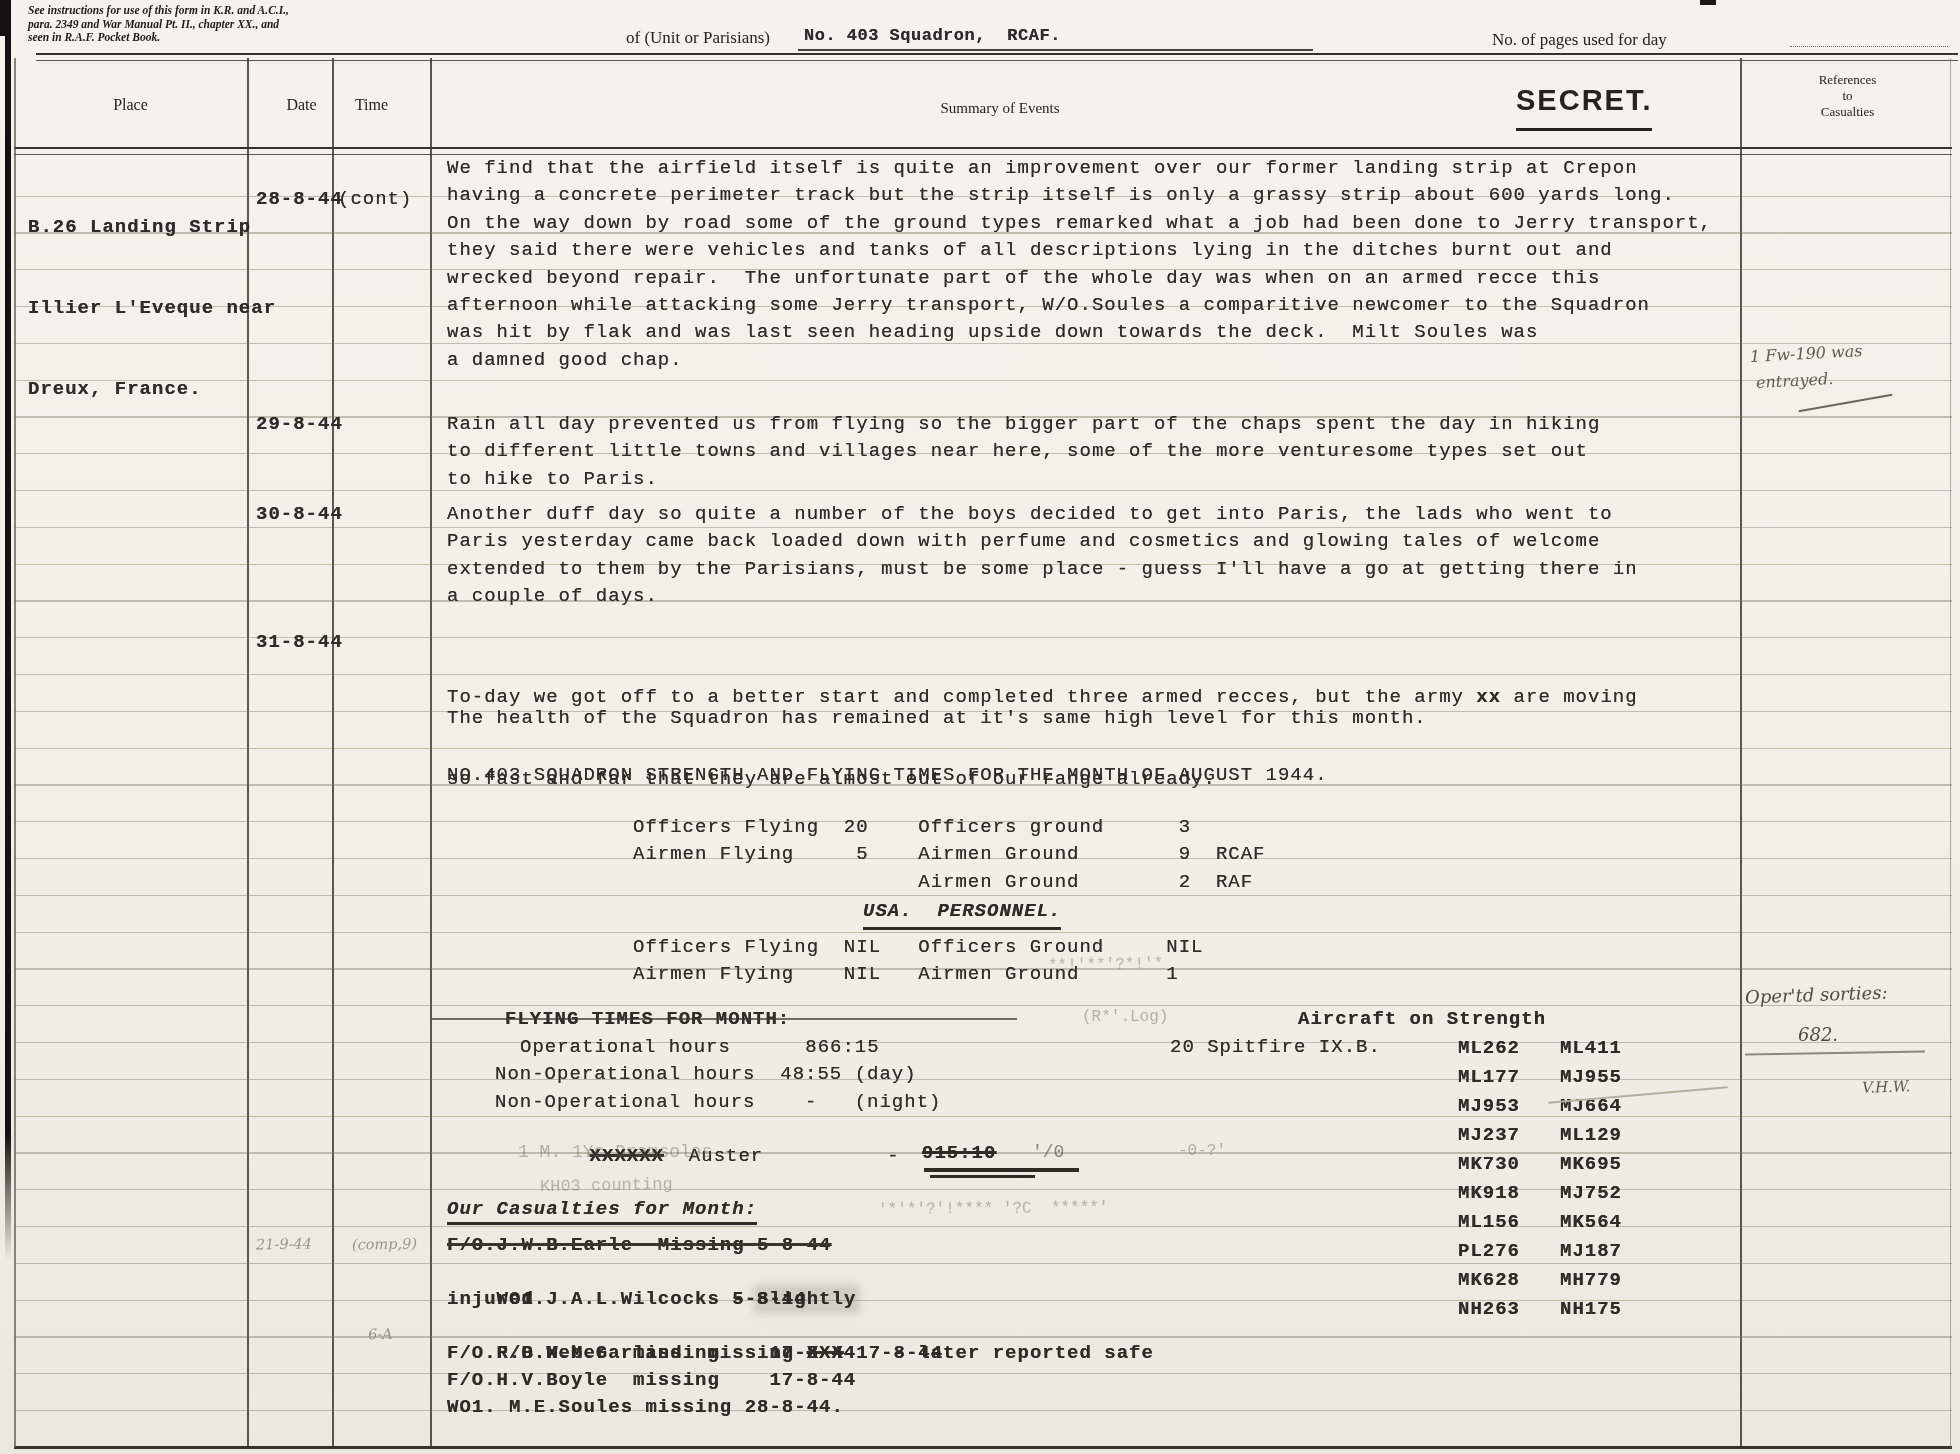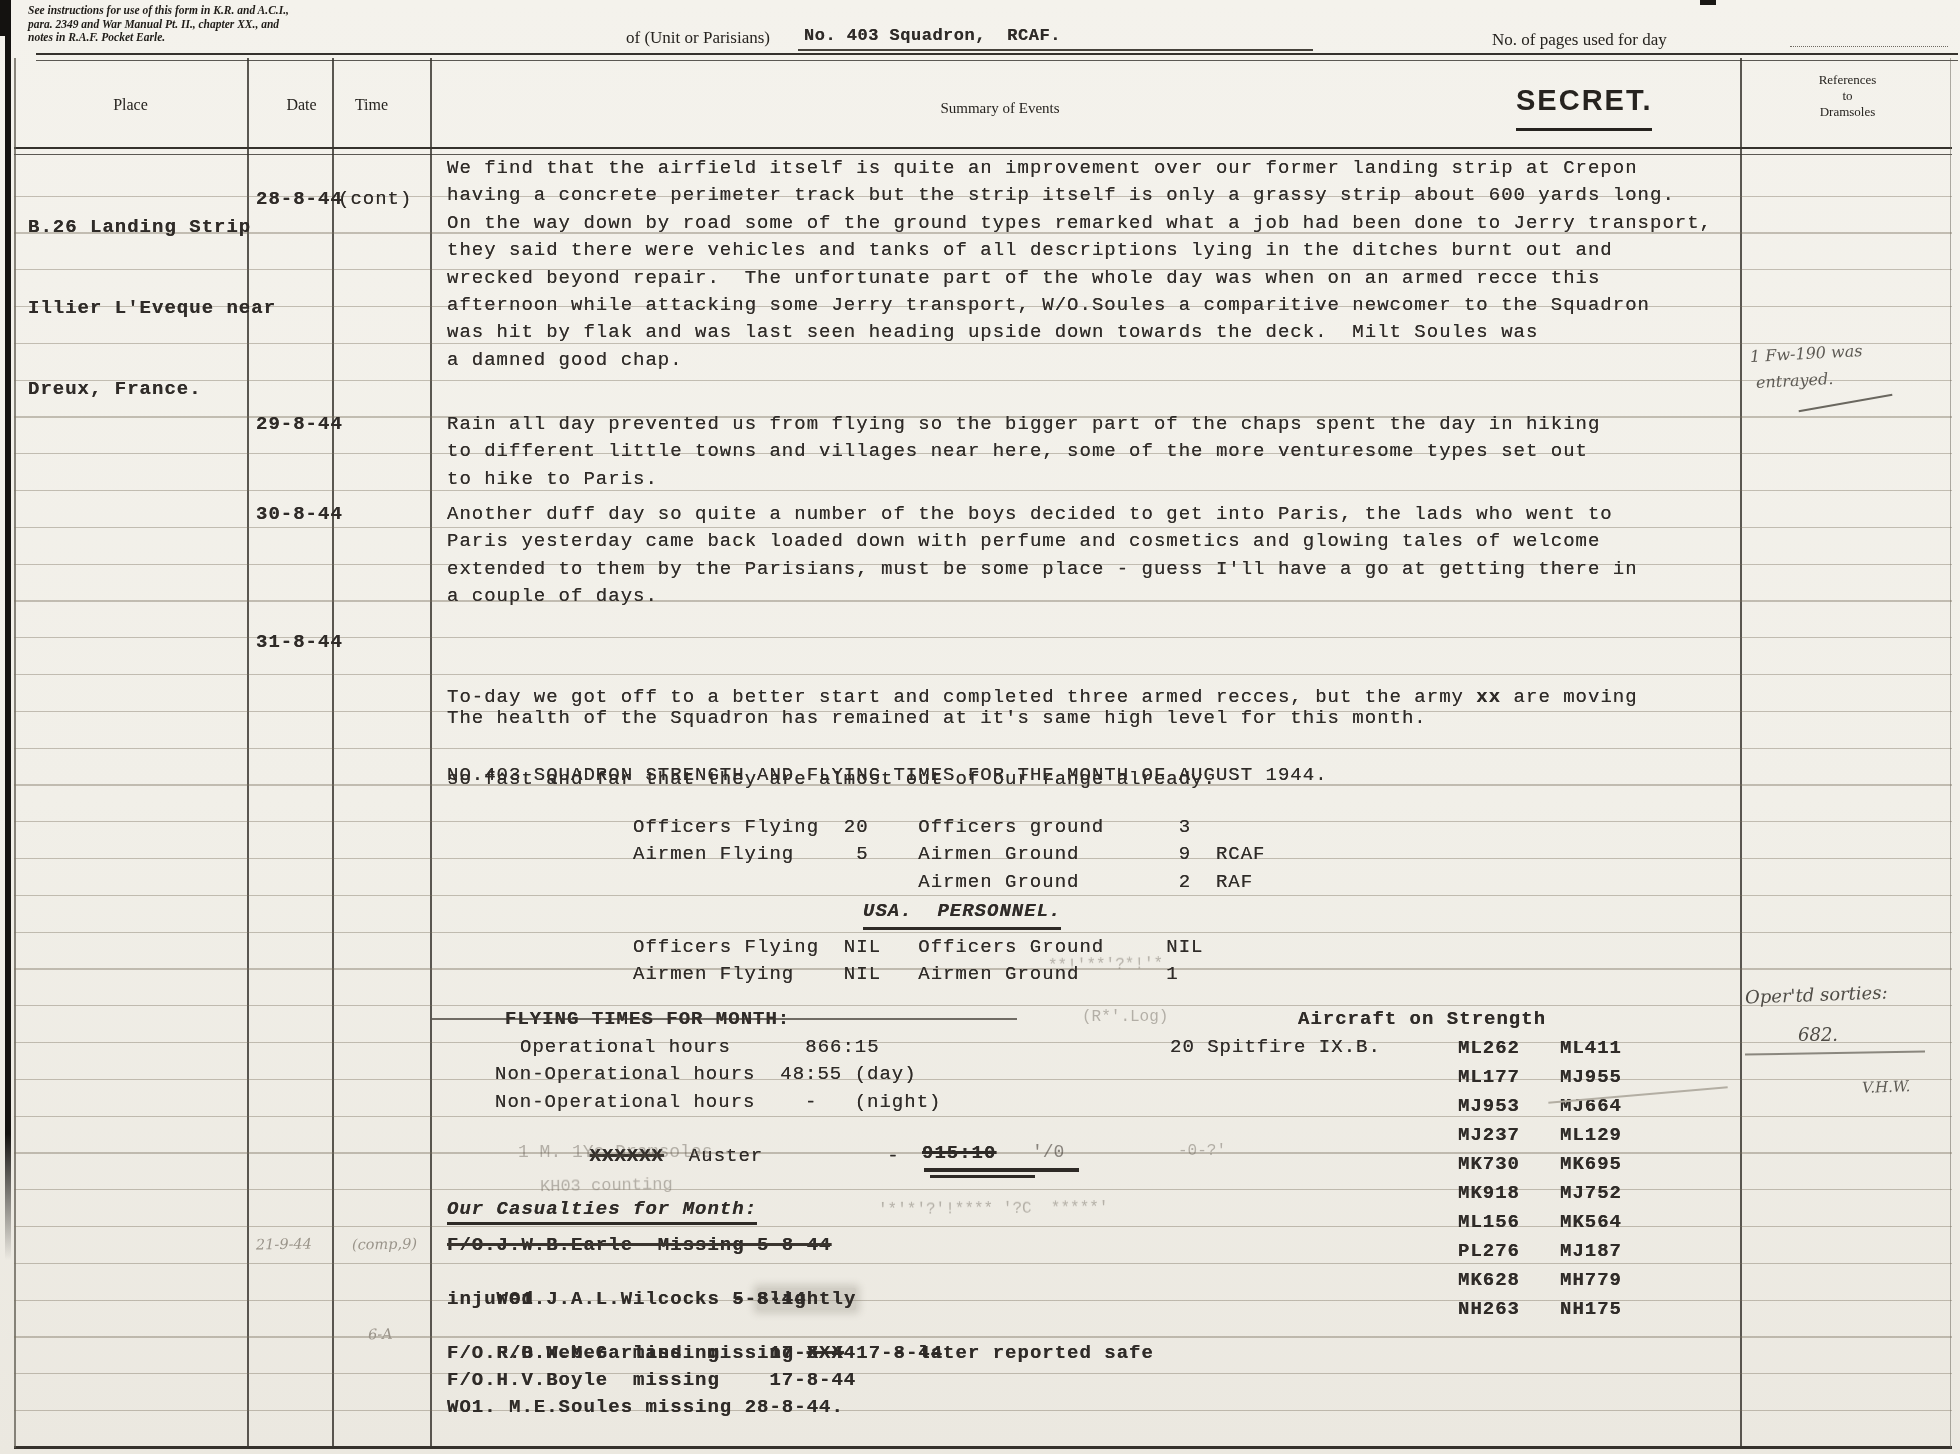--- a/index.html
+++ b/index.html
@@ -32,21 +32,21 @@
 
 <div class="page">
 
   <div class="abs" style="left:5px;top:0;width:6px;height:1260px;background:linear-gradient(#141210 90%,rgba(20,18,16,0));"></div>
   <div class="abs" style="left:0;top:0;width:11px;height:36px;background:#141210;"></div>
   <div class="abs" style="left:1700px;top:0;width:16px;height:5px;background:#1a1815;"></div>
 
   <div class="abs serif" style="left:28px;top:4px;width:430px;font-size:11.5px;font-style:italic;font-weight:bold;line-height:13.5px;color:#1f1c18;">
     <div>See instructions for use of this form in K.R. and A.C.I.,</div>
     <div>para. 2349  and War Manual Pt. II., chapter XX., and</div>
-    <div>notes in R.A.F. Pocket Earle.</div>
+    <div>seen in R.A.F. Pocket Book.</div>
   </div>
 
   <div class="abs serif" style="left:626px;top:28px;font-size:17px;">of (Unit or Parisians)</div>
   <div class="abs tw fs17 b" style="left:804px;top:26px;">No. 403 Squadron,  RCAF.</div>
   <div class="abs" style="left:798px;top:49px;width:515px;height:2px;background:#46423b;"></div>
 
   <div class="abs serif" style="left:1492px;top:30px;font-size:17px;">No. of pages used for day</div>
   <div class="abs" style="left:1790px;top:46px;width:158px;border-bottom:1.5px dotted #6f6a62;"></div>
 
   <div class="abs" style="left:36px;top:53px;width:1922px;height:5px;border-top:2.5px solid #35322d;border-bottom:1px solid rgba(53,50,45,.8);"></div>
@@ -63,21 +63,21 @@
   <div class="abs ruling" style="left:14px;top:160px;width:1938px;height:1287px;"></div>
 
   <div class="abs serif center" style="left:14px;top:96px;width:233px;font-size:16px;">Place</div>
   <div class="abs serif center" style="left:247px;top:96px;width:109px;font-size:16px;">Date</div>
   <div class="abs serif center" style="left:332px;top:96px;width:79px;font-size:16px;">Time</div>
   <div class="abs serif center" style="left:700px;top:100px;width:600px;font-size:15px;">Summary of Events</div>
   <div class="abs b" style="left:1516px;top:84px;font-family:'Liberation Sans',sans-serif;font-size:29px;letter-spacing:2px;color:#26231f;border-bottom:3.5px solid #26231f;padding-bottom:11px;">SECRET.</div>
   <div class="abs serif center" style="left:1745px;top:72px;width:205px;font-size:13px;line-height:16px;">
     <div>References</div>
     <div>to</div>
-    <div>Dramsoles</div>
+    <div>Casualties</div>
   </div>
 
   <div class="abs tw fs19 b" style="left:28px;top:160px;line-height:27px;">
     <div>B.26 Landing Strip</div>
     <div>Illier L'Eveque near</div>
     <div>Dreux, France.</div>
   </div>
 
   <div class="abs tw fs19 b" style="left:256px;top:186px;">28-8-44</div>
   <div class="abs tw fs19" style="left:338px;top:186px;">(cont)</div>

